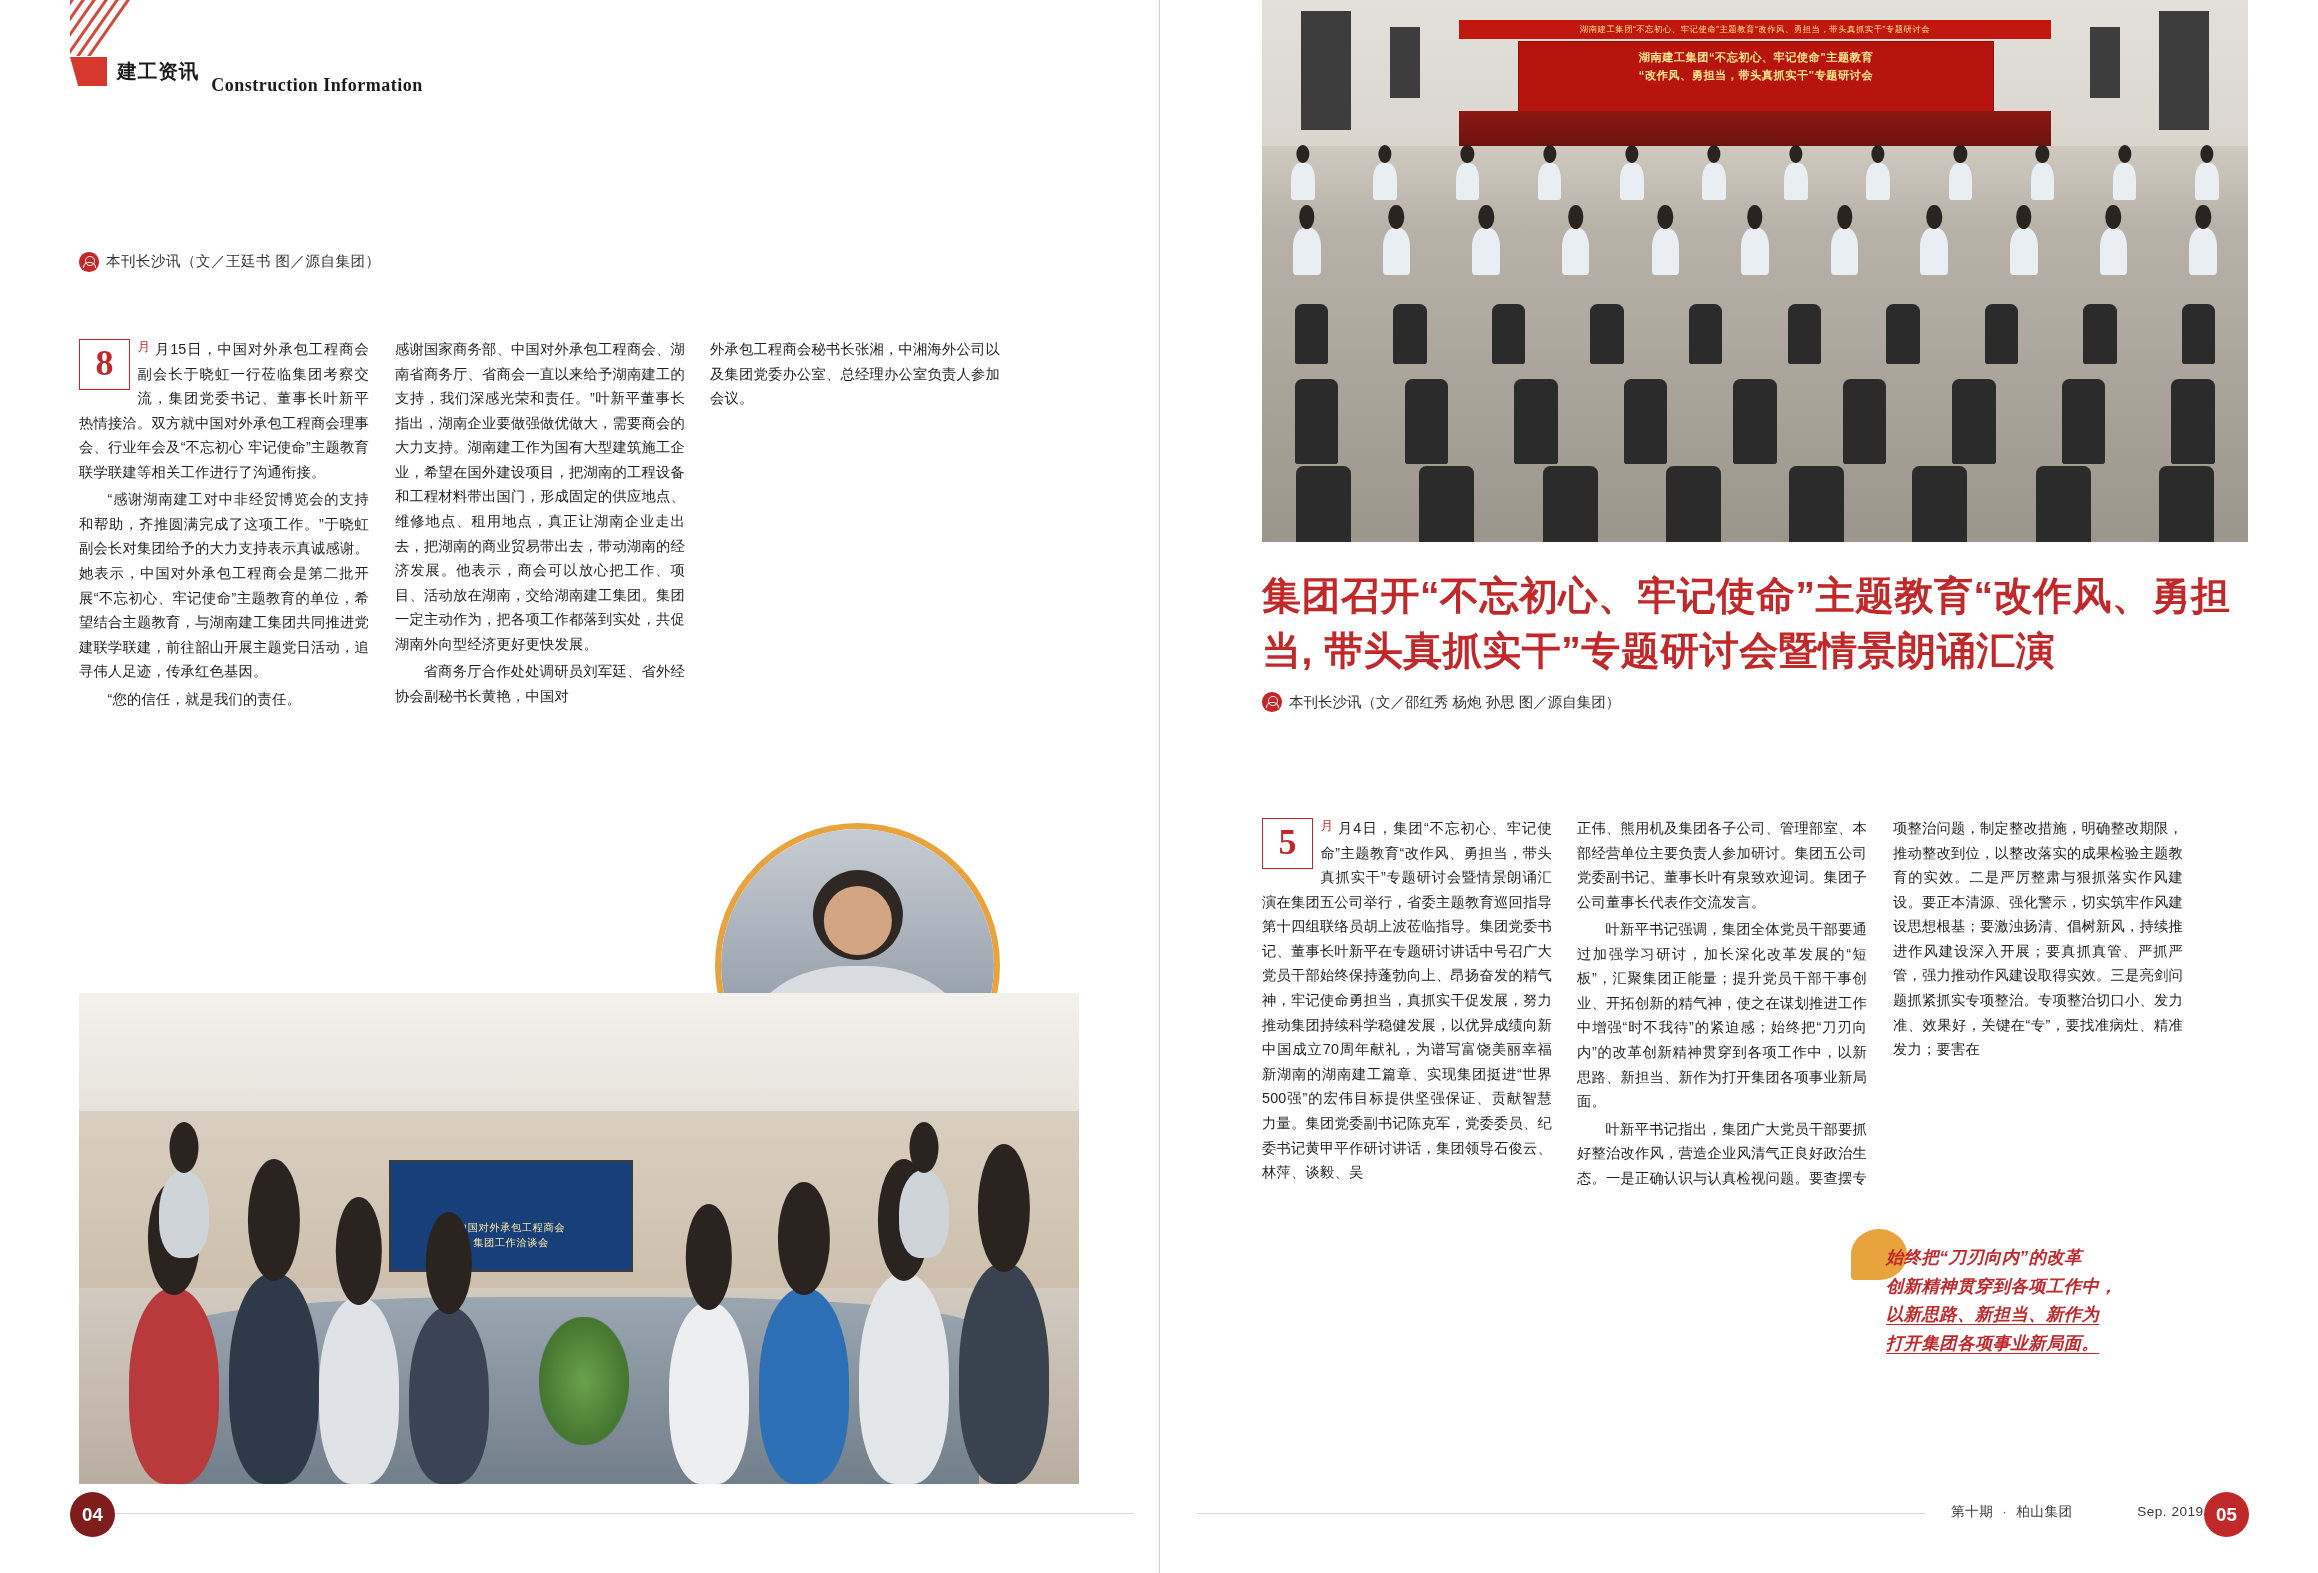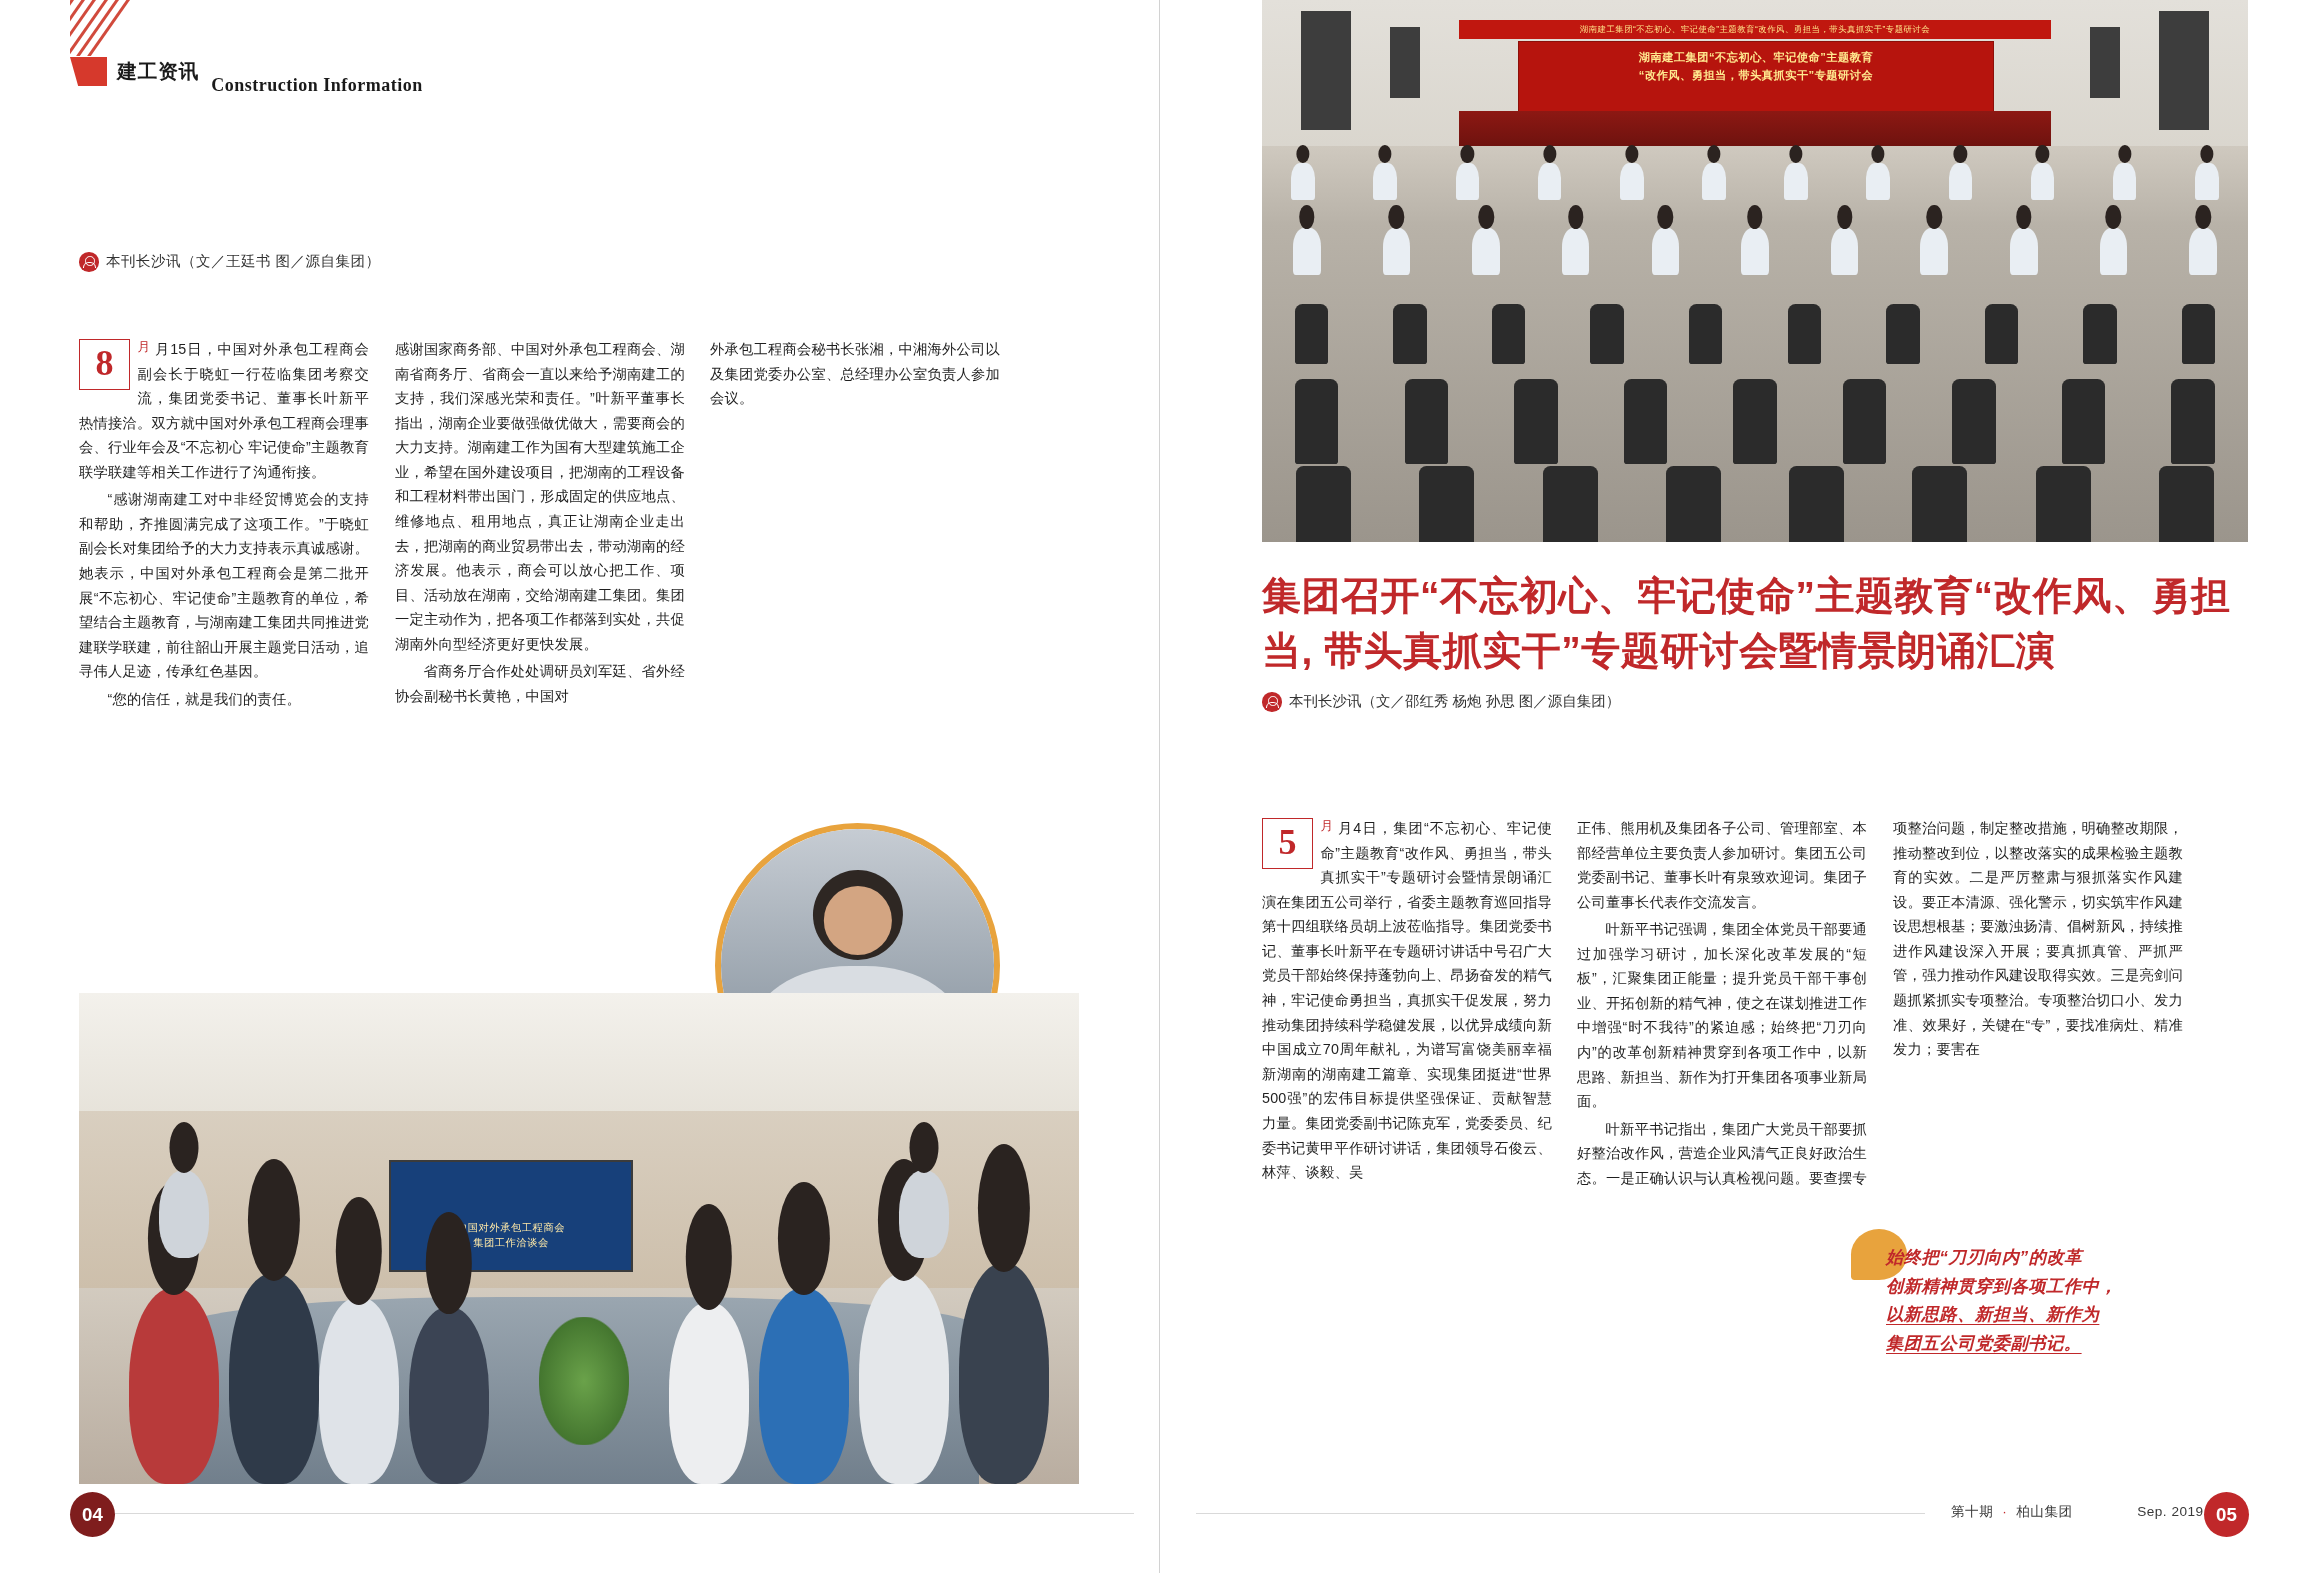--- a/index.html
+++ b/index.html
@@ -323,21 +323,21 @@
     width: 986px;
     font-size: 39px;
     font-weight: bold;
     line-height: 1.42;
     color: #c0282a;
     letter-spacing: 0.5px;
   }
   .byline-right {
     position: absolute;
     left: 1262px; top: 692px;
-    display: flex; align-items: center;
+    display: flex; align-items: flex-end;
     font-size: 14.5px; color: #333;
   }
 
   
   .pullquote {
     position: absolute;
     left: 1886px; top: 1243px;
     width: 332px;
     font-size: 17.3px;
     line-height: 1.65;
@@ -610,21 +610,21 @@
 
   <div class="col" style="left:1893px; top:816px; width:290px;">
     <p class="noindent">项整治问题，制定整改措施，明确整改期限，推动整改到位，以整改落实的成果检验主题教育的实效。二是严厉整肃与狠抓落实作风建设。要正本清源、强化警示，切实筑牢作风建设思想根基；要激浊扬清、倡树新风，持续推进作风建设深入开展；要真抓真管、严抓严管，强力推动作风建设取得实效。三是亮剑问题抓紧抓实专项整治。专项整治切口小、发力准、效果好，关键在“专”，要找准病灶、精准发力；要害在</p>
   </div>
 
   <div class="quote-mark"></div>
   <div class="pullquote">
     <div>始终把“刀刃向内”的改革</div>
     <div>创新精神贯穿到各项工作中，</div>
     <div class="ul">以新思路、新担当、新作为</div>
-    <div class="ul">集团五公司党委副书记。</div>
+    <div class="ul">打开集团各项事业新局面。</div>
   </div>
 
   <div class="footer-rule-right"></div>
   <div class="footer-meta">
     <span>第十期</span>
     <span class="sep">·</span>
     <span>柏山集团</span>
     <span style="display:inline-block;width:56px"></span>
     <span>Sep. 2019</span>
   </div>

